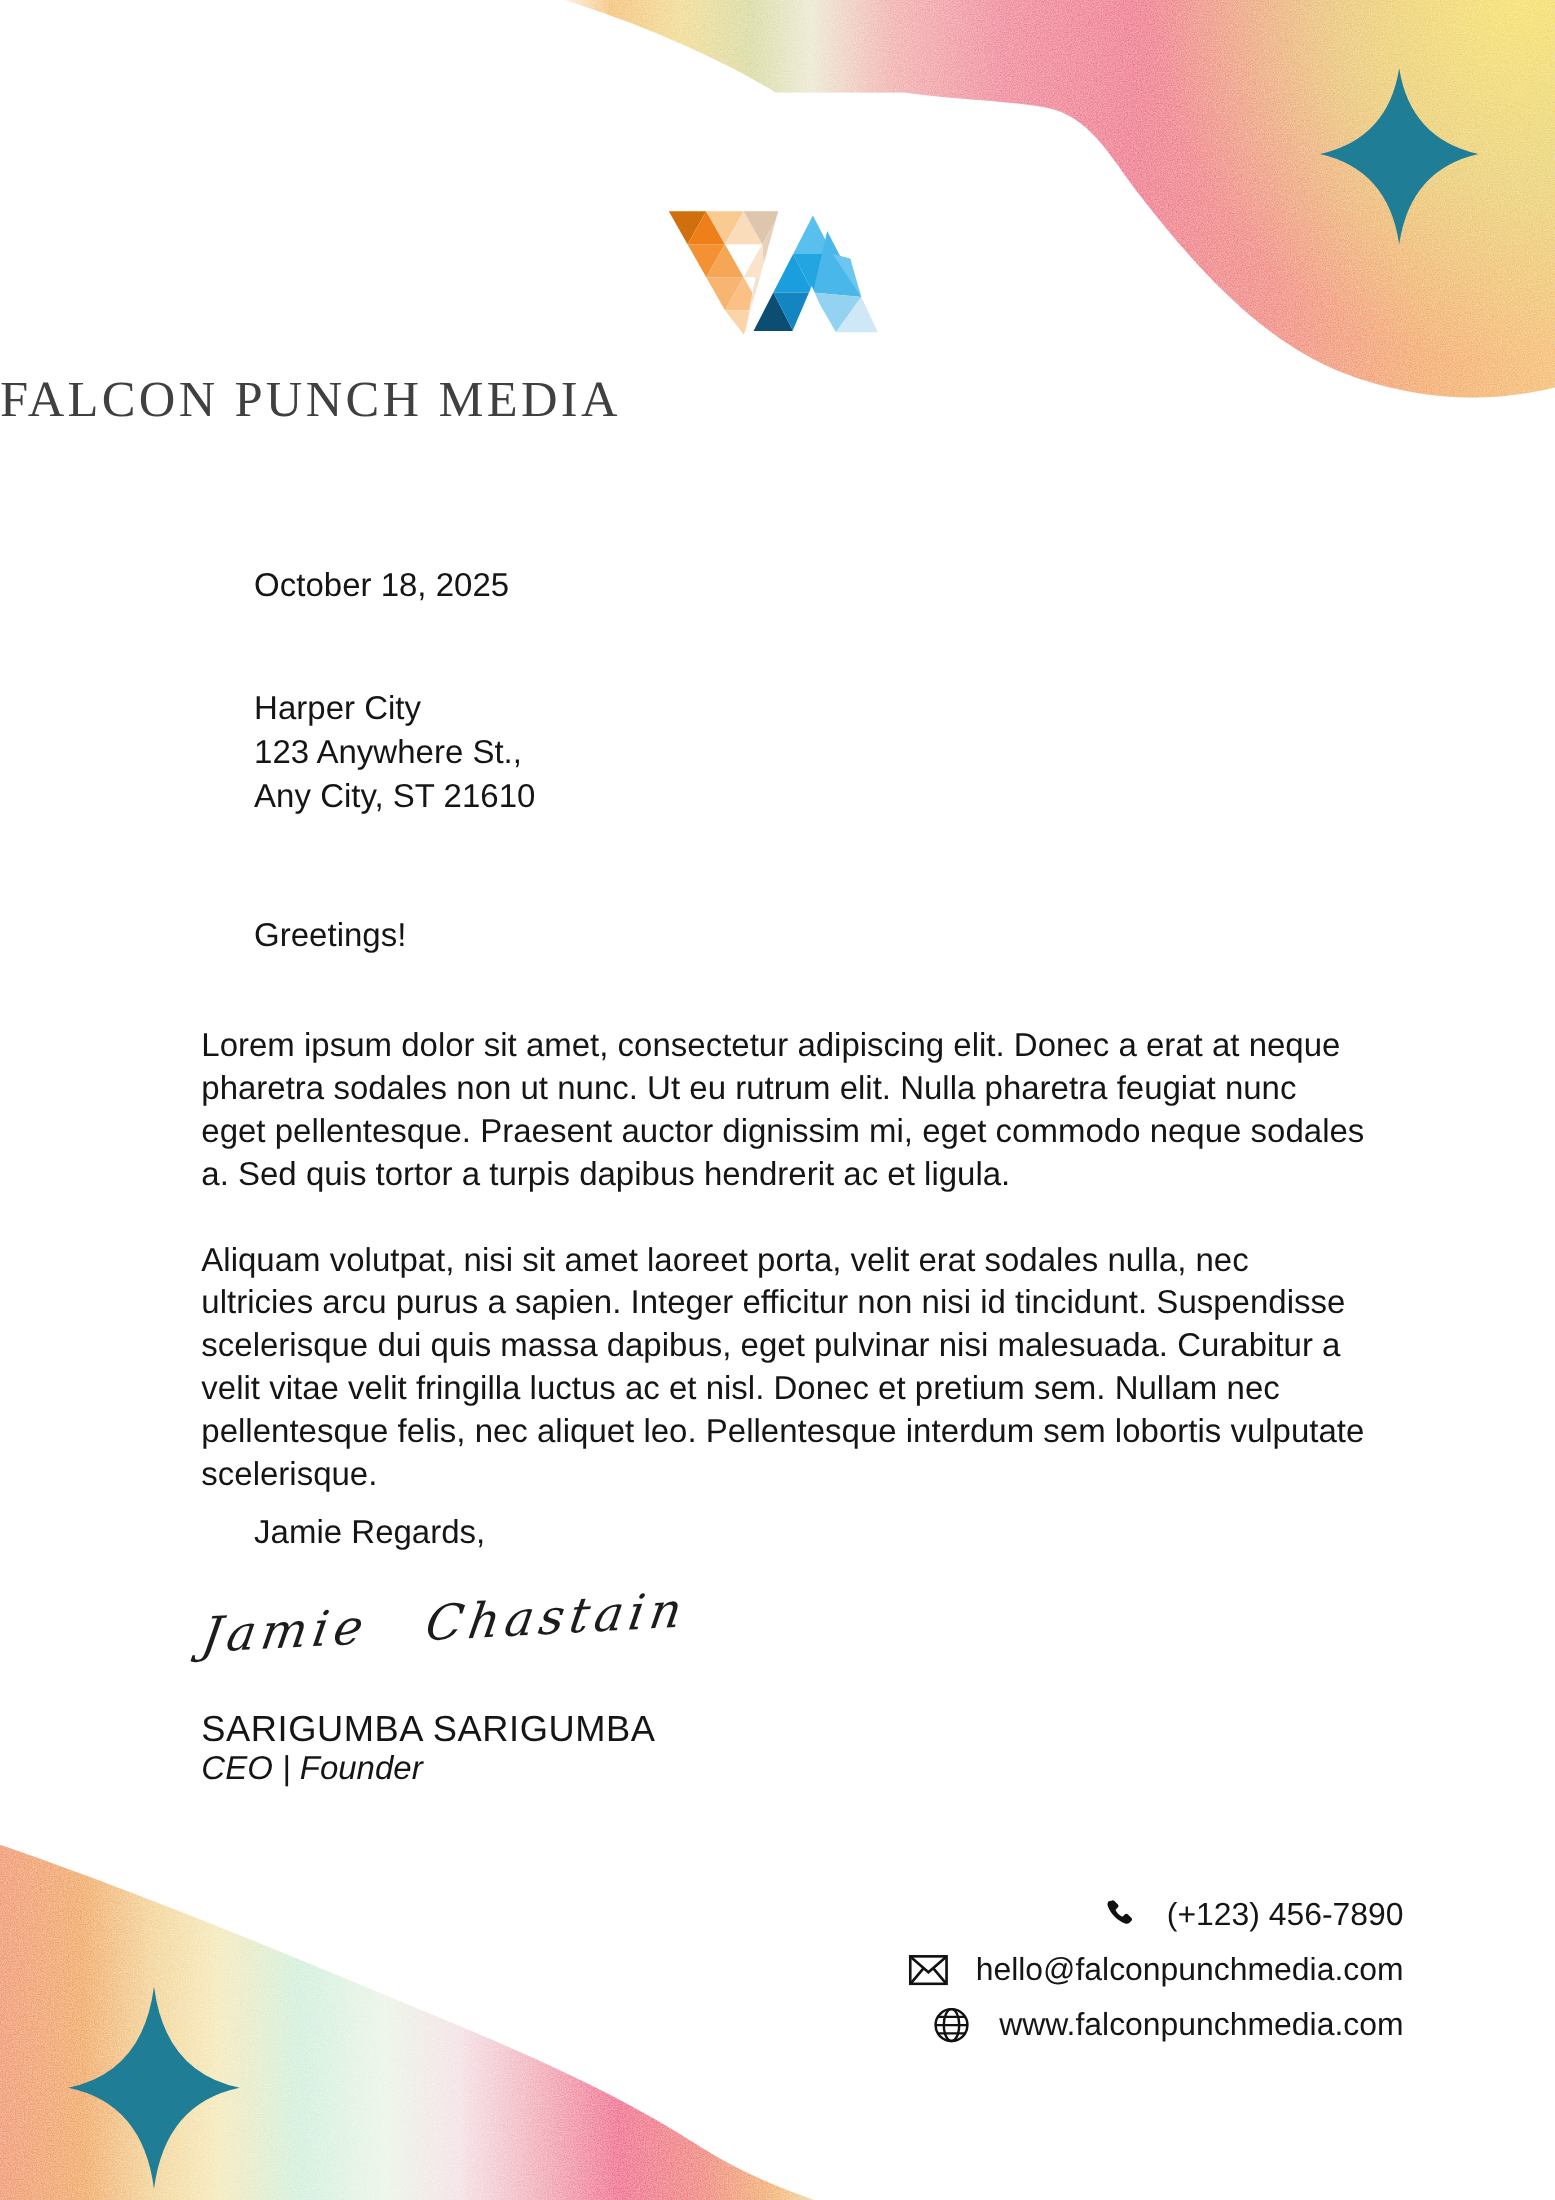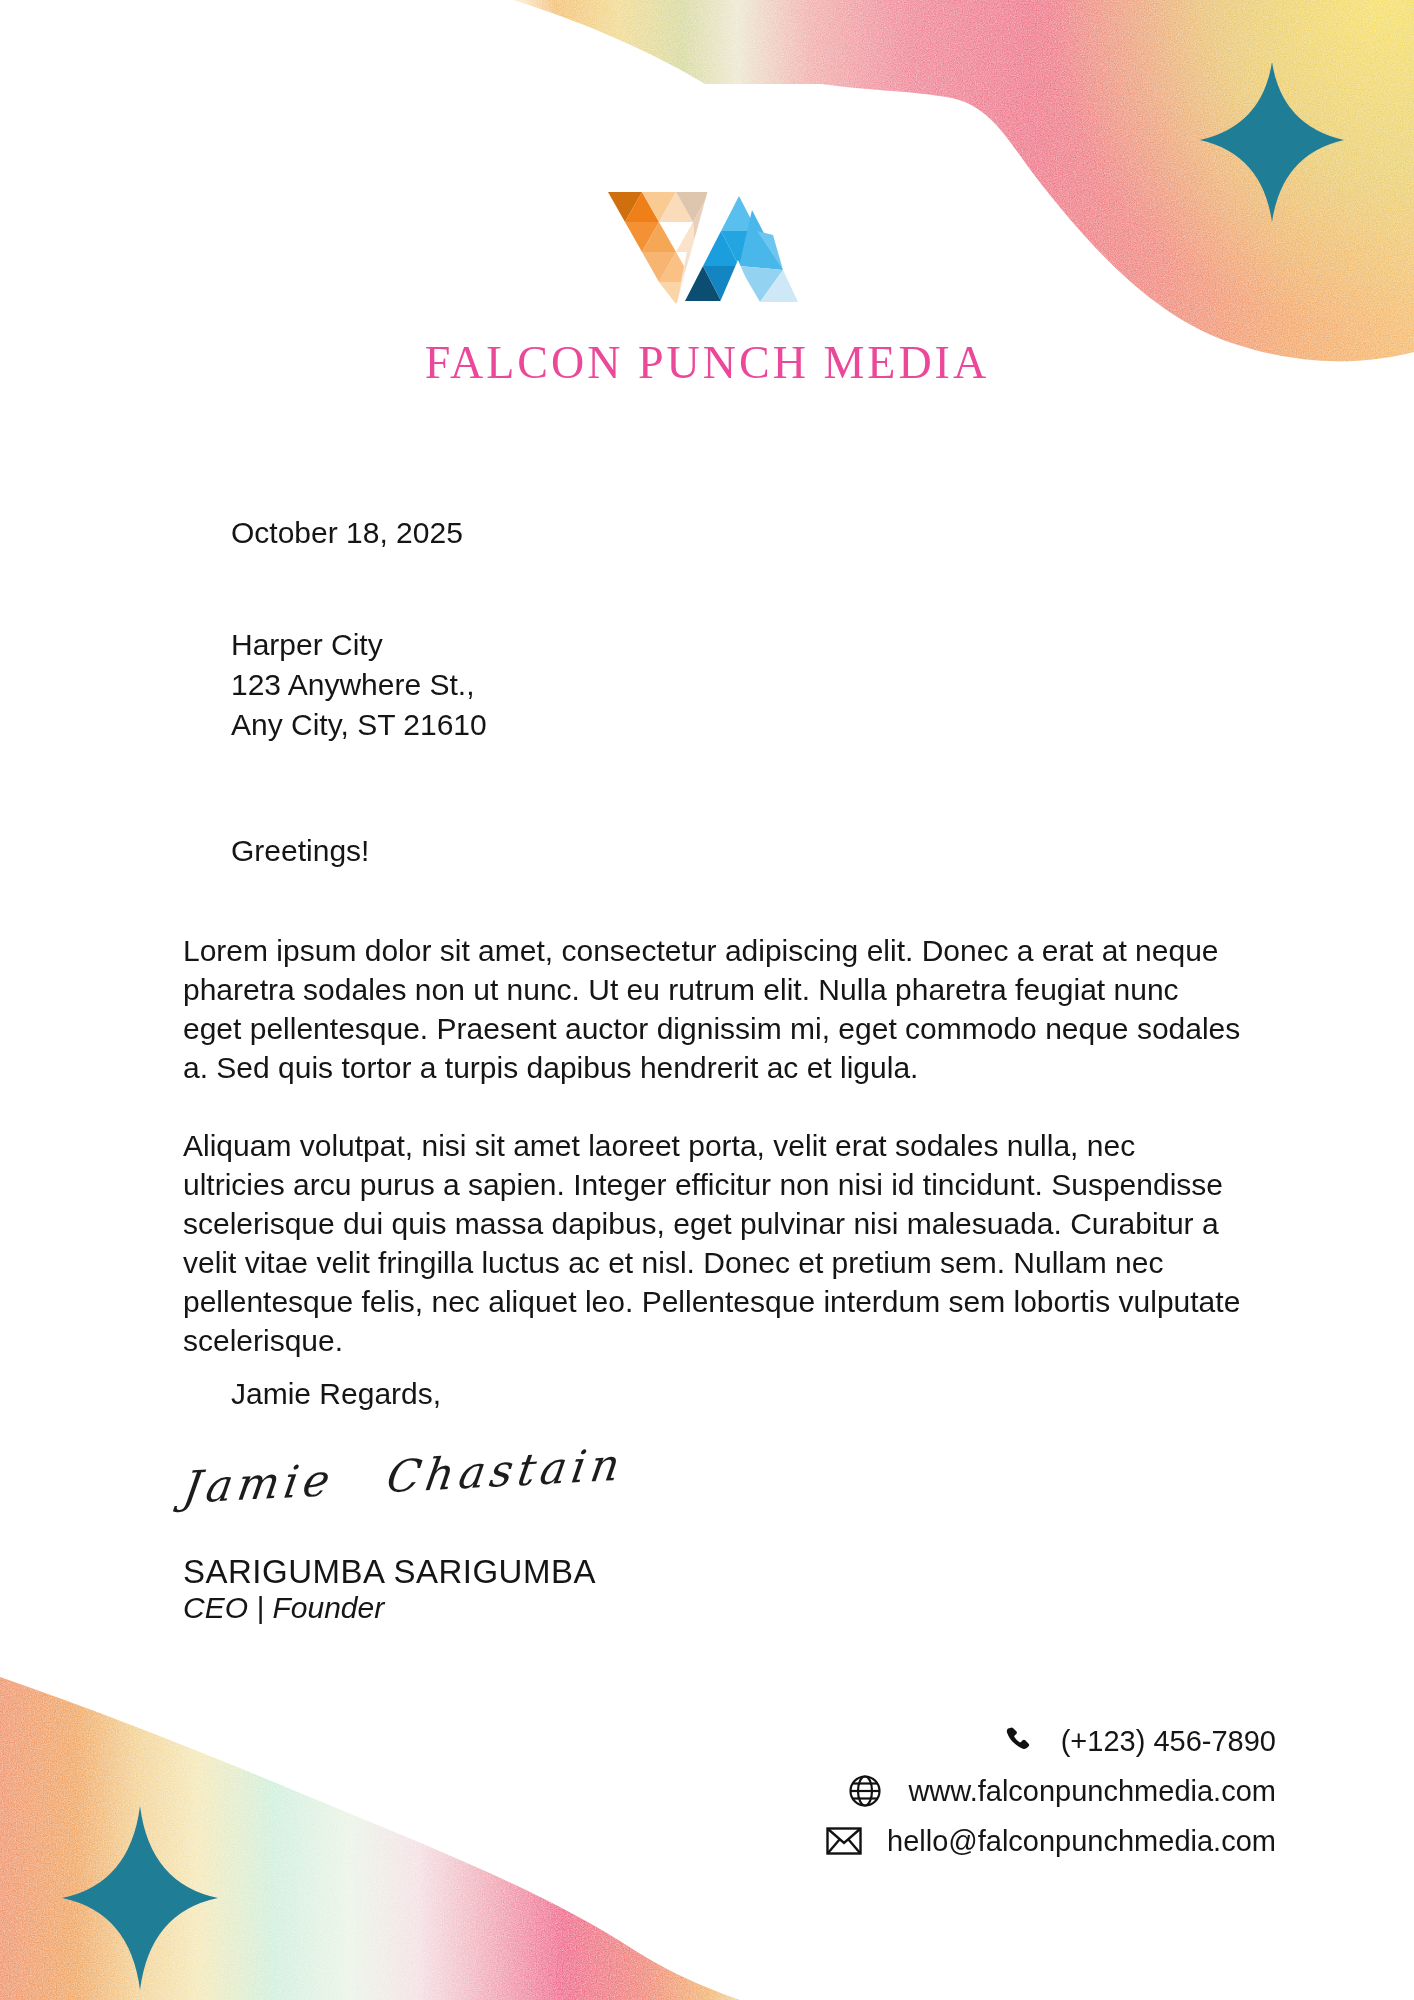--- a/index.html
+++ b/index.html
@@ -13,25 +13,24 @@
     color:#151515;
   }
   .decor{position:absolute;pointer-events:none;}
   .decor.top-right{top:0;left:0;}
   .decor.bottom-left{bottom:0;left:0;}
 
   .logo{position:absolute;left:602px;top:190px;width:200px;height:116px;}
 
   .company-name{
     position:absolute;left:0;right:0;top:336px;
-    text-align:center;
     font-family:"Liberation Serif", serif;
     font-size:46px;
     letter-spacing:3px;
-    color:#ec4899;
+    color:#404040;
     font-weight:400;
   }
 
   .textline{position:absolute;font-size:30px;line-height:40px;margin-left:48px;}
   .date-line{left:183px;top:513px;}
   .recipient{left:183px;top:625px;}
   .salutation{left:183px;top:831px;}
 
   .para{position:absolute;left:183px;width:1062px;font-size:30px;line-height:39px;}
   .para-1{top:901px;}
@@ -224,36 +223,36 @@
       <span class="contact-icon">
         <svg width="34" height="34" viewBox="0 0 24 24">
           <path fill="#111111" d="M6.6 2.8c.5-.5 1.3-.5 1.8 0l2.4 2.4c.5.5.5 1.3 0 1.8l-1.2 1.2c-.3.3-.3.7-.1 1 .9 1.5 2.1 2.7 3.6 3.6.3.2.8.1 1-.1l1.2-1.2c.5-.5 1.3-.5 1.8 0l2.4 2.4c.5.5.5 1.3 0 1.8l-1.1 1.1c-.8.8-2 1-3 .6-2.6-1-4.9-2.6-6.8-4.5S5.3 8.7 4.3 6.1c-.4-1-.2-2.2.6-3z"></path>
         </svg>
       </span>
       <span class="contact-value">(+123) 456-7890</span>
     </div>
 
     <div class="contact-row">
       <span class="contact-icon">
+        <svg width="36" height="28" viewBox="0 0 36 28">
+          <rect x="1.5" y="1.5" width="33" height="25" fill="none" stroke="#111111" stroke-width="2.4"></rect>
+          <path d="M2 2 L18 16 L34 2" fill="none" stroke="#111111" stroke-width="2.4"></path>
+          <path d="M2 26 L13.5 12.5 M34 26 L22.5 12.5" fill="none" stroke="#111111" stroke-width="2.4"></path>
+        </svg>
+      </span>
+      <span class="contact-value">hello@falconpunchmedia.com</span>
+    </div>
+
+    <div class="contact-row">
+      <span class="contact-icon">
         <svg width="34" height="34" viewBox="0 0 34 34">
           <circle cx="17" cy="17" r="14.5" fill="none" stroke="#111111" stroke-width="2.2"></circle>
           <ellipse cx="17" cy="17" rx="7" ry="14.5" fill="none" stroke="#111111" stroke-width="2.2"></ellipse>
           <line x1="2.5" y1="17" x2="31.5" y2="17" stroke="#111111" stroke-width="2.2"></line>
           <line x1="4.5" y1="9.5" x2="29.5" y2="9.5" stroke="#111111" stroke-width="2.2"></line>
           <line x1="4.5" y1="24.5" x2="29.5" y2="24.5" stroke="#111111" stroke-width="2.2"></line>
         </svg>
       </span>
       <span class="contact-value">www.falconpunchmedia.com</span>
     </div>
 
-    <div class="contact-row">
-      <span class="contact-icon">
-        <svg width="36" height="28" viewBox="0 0 36 28">
-          <rect x="1.5" y="1.5" width="33" height="25" fill="none" stroke="#111111" stroke-width="2.4"></rect>
-          <path d="M2 2 L18 16 L34 2" fill="none" stroke="#111111" stroke-width="2.4"></path>
-          <path d="M2 26 L13.5 12.5 M34 26 L22.5 12.5" fill="none" stroke="#111111" stroke-width="2.4"></path>
-        </svg>
-      </span>
-      <span class="contact-value">hello@falconpunchmedia.com</span>
-    </div>
-
   </div>
 </div>
 
 </body></html>

